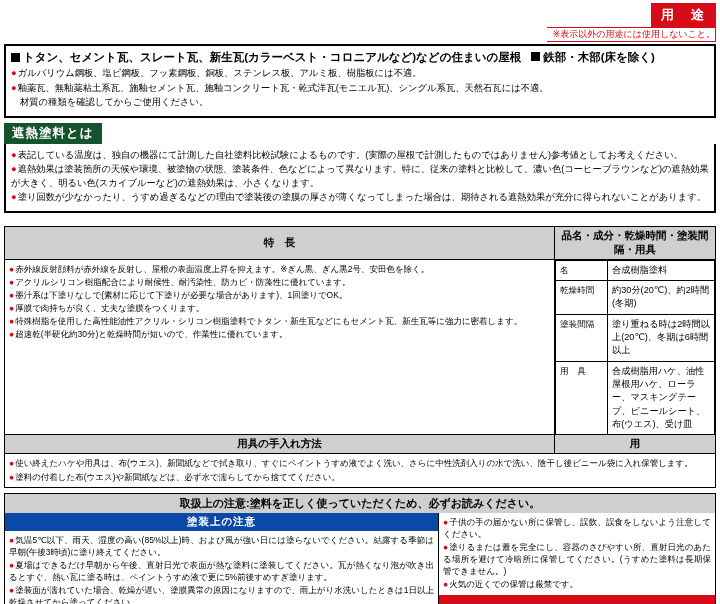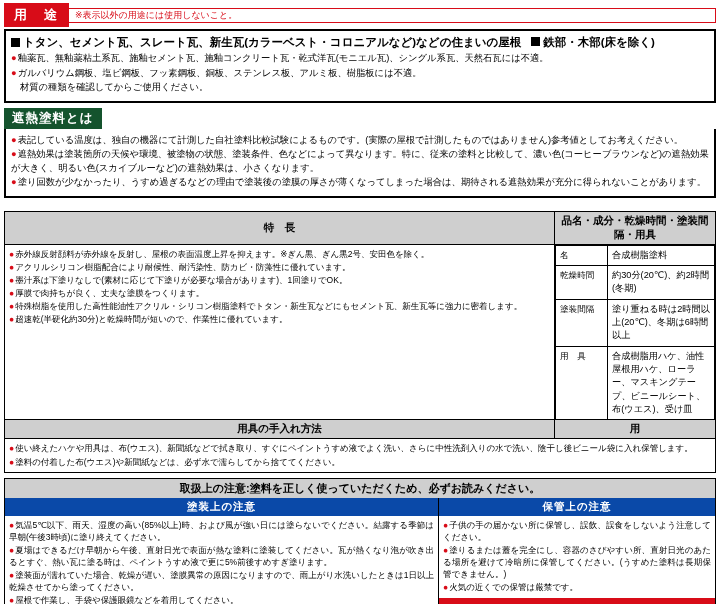--- a/index.html
+++ b/index.html
@@ -17,22 +17,23 @@
   .page {
     width: 720px;
     min-height: 604px;
     padding: 3px 4px 4px 4px;
     position: relative;
   }
 
   
   .bar {
     display: flex;
-    align-items: center;
+    align-items: flex-end;
     margin-bottom: 2px;
+    flex-direction: column;
   }
   .bar-title {
     background: #d80c18;
     color: #fff;
     font-weight: bold;
     font-size: 13px;
     letter-spacing: 2px;
     padding: 3px 10px 3px 10px;
     display: flex;
     align-items: center;
@@ -193,24 +194,24 @@
 
   <div class="use-body">
     <div class="use-head">
       <span class="sq"></span>
       <span>トタン、セメント瓦、スレート瓦、新生瓦(カラーベスト・コロニアルなど)などの住まいの屋根</span>
       <span class="seg2">
         <span class="sq"></span><span>鉄部・木部(床を除く)</span>
       </span>
     </div>
     <div class="use-line">
+      <span class="bullet-red">●</span><span>ガルバリウム鋼板、塩ビ鋼板、フッ素鋼板、銅板、ステンレス板、アルミ板、樹脂板には不適。</span>
+    </div>
+    <div class="use-line">
       <span class="bullet-red">●</span><span>釉薬瓦、無釉薬粘土系瓦、施釉セメント瓦、施釉コンクリート瓦・乾式洋瓦(モニエル瓦)、シングル系瓦、天然石瓦には不適。</span>
-    </div>
-    <div class="use-line">
-      <span class="bullet-red">●</span><span>ガルバリウム鋼板、塩ビ鋼板、フッ素鋼板、銅板、ステンレス板、アルミ板、樹脂板には不適。</span>
     </div>
     <div class="use-line">
       <span style="padding-left:9px">材質の種類を確認してからご使用ください。</span>
     </div>
   </div>
 
   <div class="shanetsu-wrap">
     <div class="shanetsu-bar">遮熱塗料とは</div>
     <div class="shanetsu-body">
       <div class="use-line">
@@ -284,21 +285,20 @@
       <div class="pad">
         <div class="p"><span class="bullet-red">●</span><span>気温5℃以下、雨天、湿度の高い(85%以上)時、および風が強い日には塗らないでください。結露する季節は早朝(午後3時頃)に塗り終えてください。</span></div>
         <div class="p"><span class="bullet-red">●</span><span>夏場はできるだけ早朝から午後、直射日光で表面が熱な塗料に塗装してください。瓦が熱くなり泡が吹き出るとすぐ、熱い瓦に塗る時は、ペイントうすめ液で更に5%前後すめすぎ塗ります。</span></div>
         <div class="p"><span class="bullet-red">●</span><span>塗装面が濡れていた場合、乾燥が遅い、塗膜異常の原因になりますので、雨上がり水洗いしたときは1日以上乾燥させてから塗ってください。</span></div>
         <div class="p"><span class="bullet-red">●</span><span>屋根で作業し、手袋や保護眼鏡などを着用してください。</span></div>
 
       </div>
     </div>
 
     <div class="col-right">
-      <div class="subbar">保管上の注意</div>
       <div class="pad">
         <div class="p"><span class="bullet-red">●</span><span>子供の手の届かない所に保管し、誤飲、誤食をしないよう注意してください。</span></div>
         <div class="p"><span class="bullet-red">●</span><span>塗りるまたは蓋を完全にし、容器のさびやすい所、直射日光のあたる場所を避けて冷暗所に保管してください。(うすめた塗料は長期保管できません。)</span></div>
         <div class="p"><span class="bullet-red">●</span><span>火気の近くでの保管は厳禁です。</span></div>
       </div>
       <div class="subbar red">救急処置</div>
 
     </div>
 
   </div>

